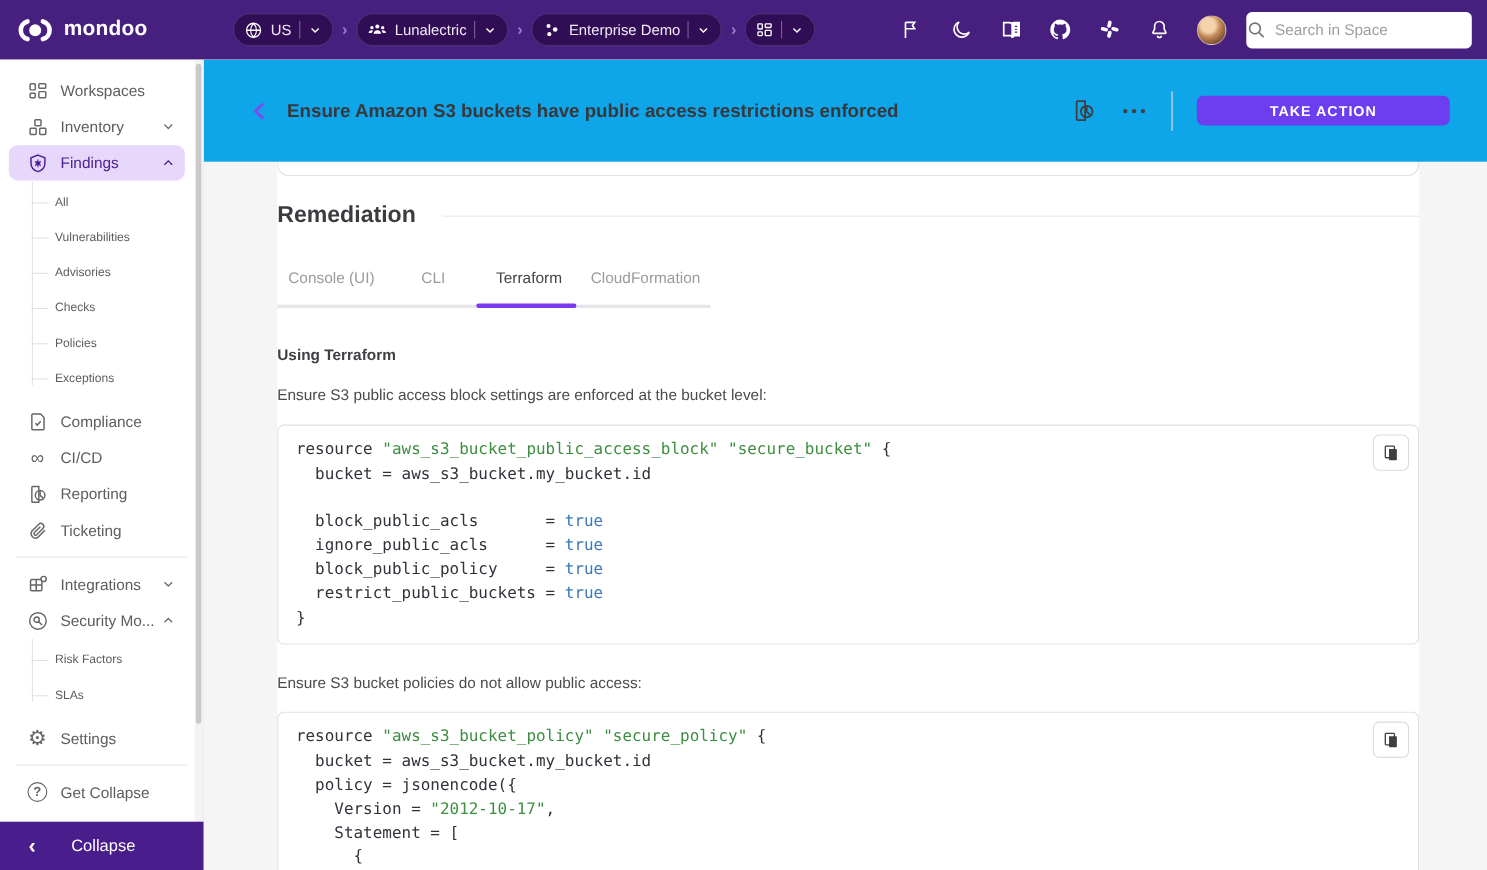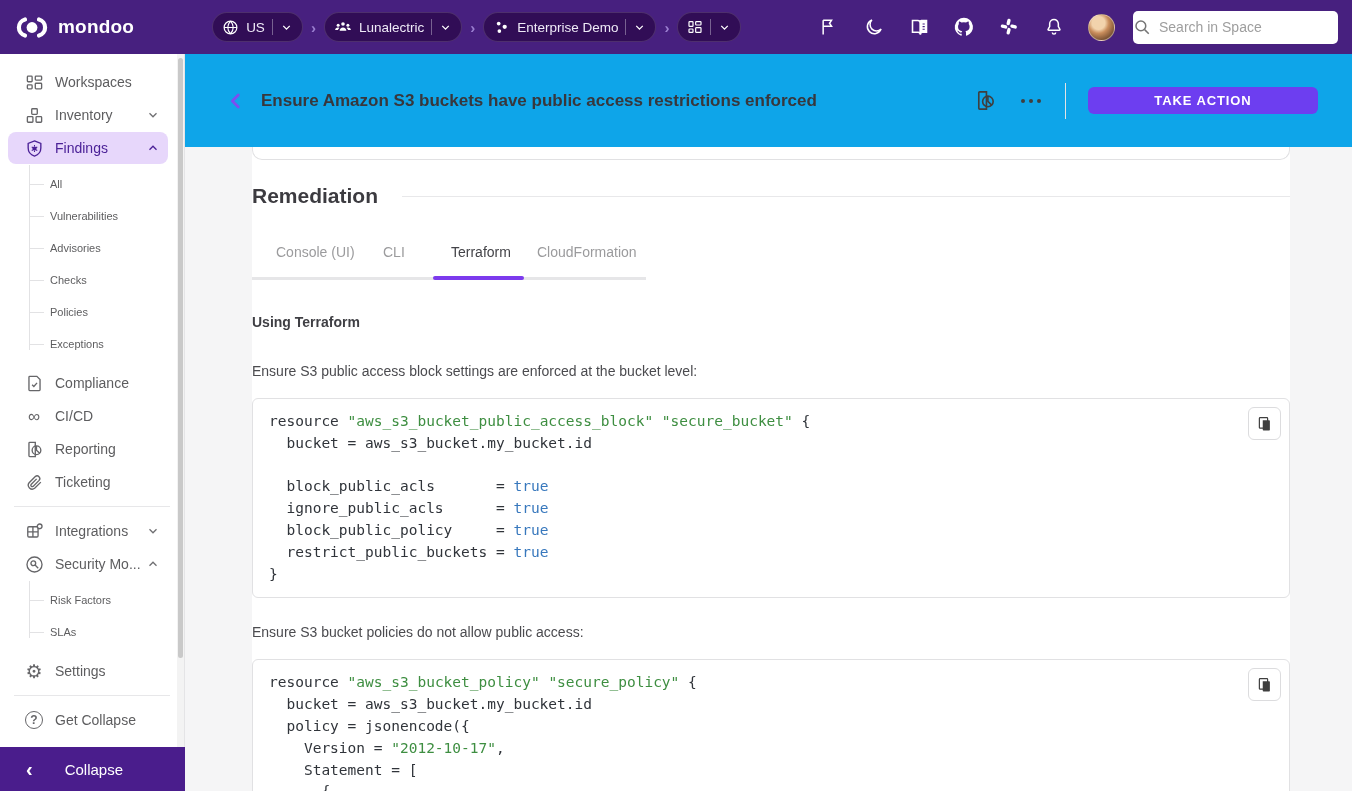--- a/index.html
+++ b/index.html
@@ -61,21 +61,21 @@
   .section-title { font-size:21px; font-weight:bold; color:#3c3b40; }
   .section-line { flex:1; height:1px; background:#e8e8ea; margin-left:24px; }
 
   .tabs { position:relative; margin-top:30px; height:42px; }
   .tab { position:absolute; top:6px; font-size:14px; color:#9b9b9d; cursor:pointer; }
   .tab.active { color:#434348; }
   .tab-track { position:absolute; left:0; bottom:0; width:394px; height:3px; background:#e6e6e8; }
   .tab-ind { position:absolute; left:181px; bottom:0; width:91px; height:4px; background:#7c3aed; border-radius:2px; }
 
   .sub-heading { margin-top:34px; font-size:14px; font-weight:bold; color:#3f3f44; }
-  .para { margin-top:33px; font-size:14px; color:#4b4b4f; }
+  .para { margin-top:21px; font-size:14px; color:#4b4b4f; }
 
   .codeblock { position:relative; margin-top:19px; border:1px solid #e1e1e3; border-radius:6px; background:#fff; padding:12px 16px; font-family:"DejaVu Sans Mono", "Liberation Mono", monospace; font-size:14.5px; color:#30343a; }
   .code-line { white-space:pre; line-height:21.8px; min-height:21.8px; }
   .t-s { color:#3e8e41; }
   .t-b { color:#3878bd; }
   .copy-btn { position:absolute; top:8px; right:8px; width:33px; height:33px; border:1px solid #dcdcde; border-radius:6px; background:#fff; display:flex; align-items:center; justify-content:center; cursor:pointer; color:#3f3f3f; }
 </style>
 </head>
 <body>
 
@@ -393,21 +393,21 @@
 
   <div class="sheet">
     <div class="card-sliver"></div>
 
     <div class="section-head">
       <span class="section-title">Remediation</span>
       <span class="section-line"></span>
     </div>
 
     <div class="tabs">
-      <span class="tab" style="left:24px">Console (UI)</span>
+      <span class="tab" style="left:10px">Console (UI)</span>
       <span class="tab" style="left:131px">CLI</span>
       <span class="tab active" style="left:199px">Terraform</span>
       <span class="tab" style="left:285px">CloudFormation</span>
       <span class="tab-track"></span>
       <span class="tab-ind"></span>
     </div>
 
     <div class="sub-heading">Using Terraform</div>
     <div class="para">Ensure S3 public access block settings are enforced at the bucket level:</div>
 

